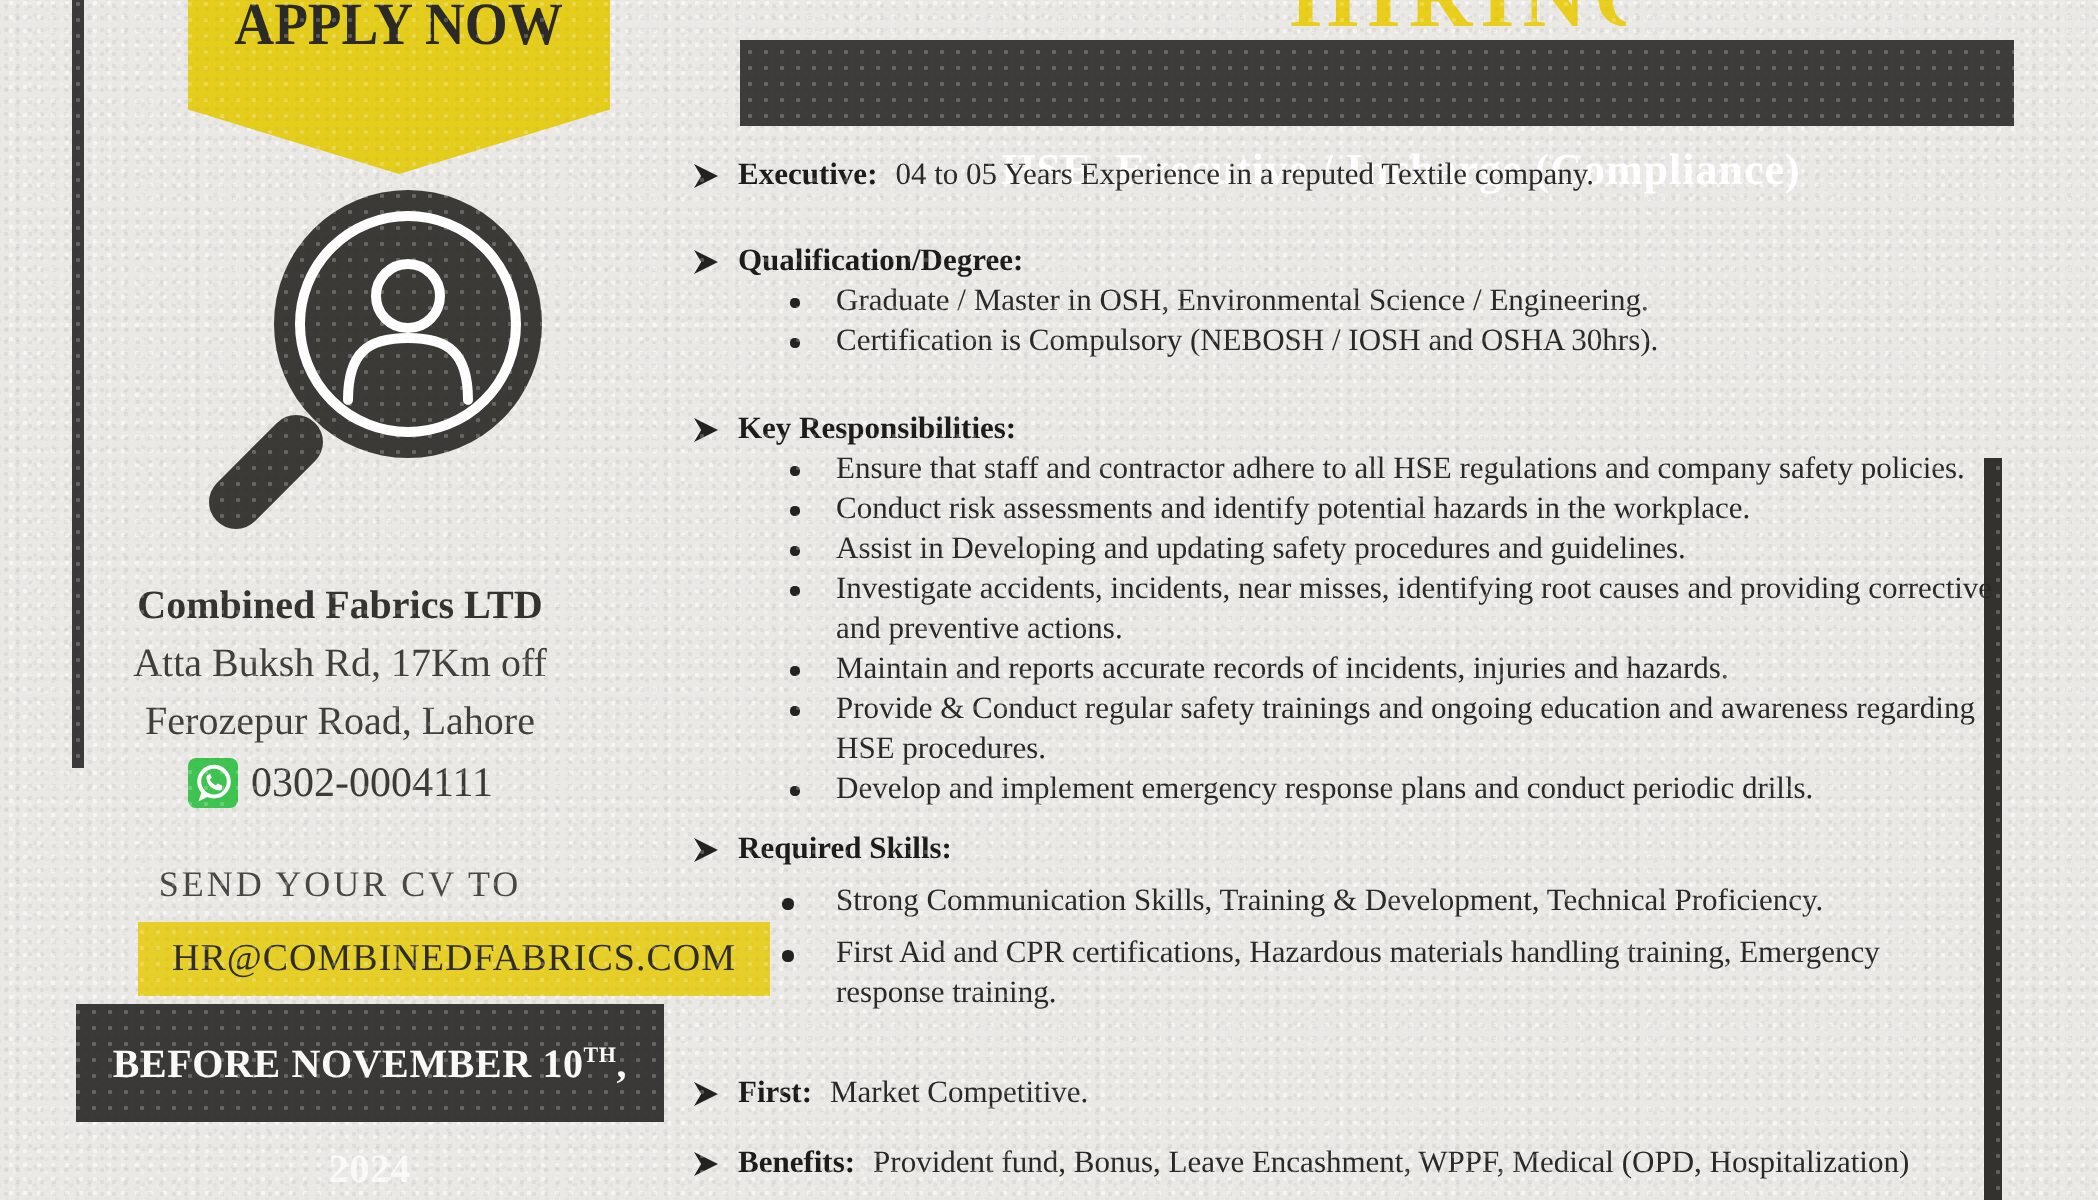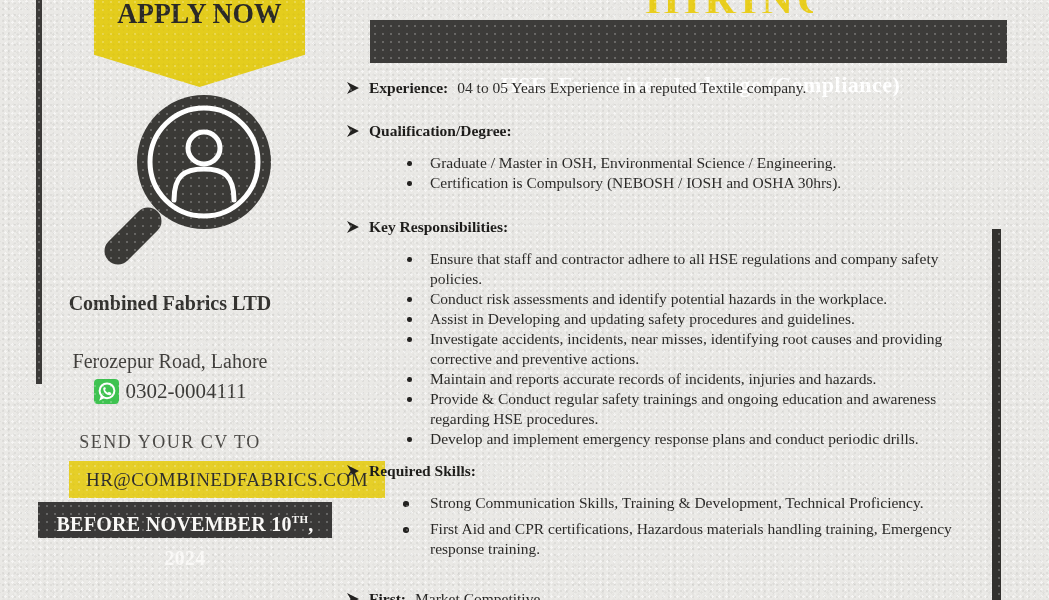--- a/index.html
+++ b/index.html
@@ -44,42 +44,42 @@
   .addr{position:absolute;left:30px;width:280px;text-align:center;font-size:20px;color:#413f3c;}
   .addr1{top:321px;} .addr2{top:350px;}
   .phone-row{position:absolute;left:30px;top:379px;width:280px;display:flex;
     align-items:center;justify-content:center;gap:7px;}
   .phone-row .num{font-size:21px;color:#3b3a37;}
   .send-cv{position:absolute;left:30px;top:432px;width:280px;text-align:center;
     font-size:18px;color:#4a4845;letter-spacing:1.5px;}
   .email-bar{position:absolute;left:25px;top:461px;width:316px;height:37px;
     background:#e6cf28;text-align:center;line-height:37px;
     font-size:19px;color:#2f2e2b;letter-spacing:.5px;margin-left:44px;}
-  .date-bar{position:absolute;left:38px;top:502px;width:294px;height:36px;
-    background:#3a3938;text-align:center;line-height:34px;
+  .date-bar{position:absolute;left:38px;top:502px;width:294px;height:59px;
+    background:#3a3938;text-align:center;line-height:52px;
     font-size:20px;font-weight:600;color:#faf9f7;letter-spacing:.3px;}
   .date-bar sup{font-size:11px;vertical-align:super;}
   
   .hiring-crop{position:absolute;left:645px;top:0;width:168px;height:13px;
     overflow:hidden;text-align:center;}
   .hiring-crop .hiring-text{
     display:inline-block;margin-top:-33px;
     font-size:44px;font-weight:800;color:#e9ce1d;letter-spacing:4px;white-space:nowrap;}
   .title-bar{position:absolute;left:370px;top:20px;width:637px;height:43px;
     background:#3d3c3a;text-align:center;line-height:43px;
     font-size:22px;font-weight:bold;color:#ffffff;letter-spacing:.5px;white-space:pre;}
   .right-bar{position:absolute;left:992px;top:229px;width:9px;height:371px;background:#33322f;}
   .content{position:absolute;left:345px;top:78px;width:652px;
     font-size:15.5px;line-height:20px;color:#2a2927;}
   .sec-h{display:flex;align-items:flex-start;}
   .arrow{flex:0 0 auto;width:12px;height:12px;margin:4px 10px 0 2px;
     background:#232220;clip-path:polygon(0 0,100% 50%,0 100%,30% 50%);}
   .lbl{font-weight:bold;color:#1d1c1a;white-space:nowrap;}
   .inline-txt{margin-left:9px;}
-  ul.bullets{list-style:none;margin:12px;padding:0;}
+  ul.bullets{list-style:none;margin:0;padding:0;}
   ul.bullets li{position:relative;padding-left:73px;}
   ul.bullets li::before{content:"";position:absolute;left:50px;top:8px;
     width:4.5px;height:4.5px;border-radius:50%;background:#232220;}
   .sec-qual{margin-top:23px;}
   .sec-resp{margin-top:24px;}
   .sec-skills{margin-top:10px;}
   .sec-skills ul.bullets li{margin-top:6px;}
   .sec-skills ul.bullets li::before{width:5.5px;height:5.5px;left:46px;}
   .sec-salary{margin-top:30px;}
   .sec-benefits{margin-top:15px;}
@@ -97,20 +97,21 @@
 
   <svg class="magnifier" width="220" height="190" viewBox="0 0 220 190">
     <circle cx="110" cy="80" r="67" fill="#3b3a37"></circle>
     <circle cx="110" cy="80" r="54" fill="none" stroke="#ffffff" stroke-width="5"></circle>
     <circle cx="110" cy="66" r="16" fill="#3b3a37" stroke="#ffffff" stroke-width="5"></circle>
     <path d="M80 118 C80 94 90 87 110 87 C130 87 140 94 140 118" fill="none" stroke="#ffffff" stroke-width="5" stroke-linecap="round"></path>
     <line x1="54" y1="139" x2="24" y2="169" stroke="#3b3a37" stroke-width="27" stroke-linecap="round"></line>
   </svg>
 
   <div class="company-name">Combined Fabrics LTD</div>
+  <div class="addr addr1">Atta Buksh Rd, 17Km off</div>
   <div class="addr addr2">Ferozepur Road, Lahore</div>
 
   <div class="phone-row">
     <svg width="25" height="25" viewBox="0 0 25 25">
       <rect x="0" y="0" width="25" height="25" rx="4" fill="#3fc351"></rect>
       <circle cx="13" cy="11.8" r="7.4" fill="none" stroke="#ffffff" stroke-width="2"></circle>
       <path d="M5.2 21.8 L7.2 15.8 L11.4 18.6 Z" fill="#ffffff"></path>
       <path d="M10.3 8.4 c-.6 0 -1.1 .5 -1.1 1.1 c0 3.7 3 6.7 6.7 6.7 c.6 0 1.1-.5 1.1-1.1 l0-1.4 -2.2-.9 -.9 1 c-1.3-.65 -2.4-1.75 -3-3 l1-.9 -.9-2.2 z" fill="#ffffff"></path>
     </svg>
     <span class="num">0302-0004111</span>
@@ -133,21 +134,21 @@
   <div class="title-bar">
     <span>HSE&nbsp; Executive / Incharge (Compliance)</span>
   </div>
 
   <div class="right-bar"></div>
 
   <div class="content">
 
     <div class="sec-h sec-exp">
       <span class="arrow"></span>
-      <span class="lbl">Experience:</span>
+      <span class="lbl">Executive:</span>
       <span class="inline-txt">04 to 05 Years Experience in a reputed Textile company.</span>
     </div>
 
     <div class="sec-qual">
       <div class="sec-h">
         <span class="arrow"></span>
         <span class="lbl">Qualification/Degree:</span>
       </div>
       <ul class="bullets">
         <li><span>Graduate / Master in OSH, Environmental Science / Engineering.</span></li>

